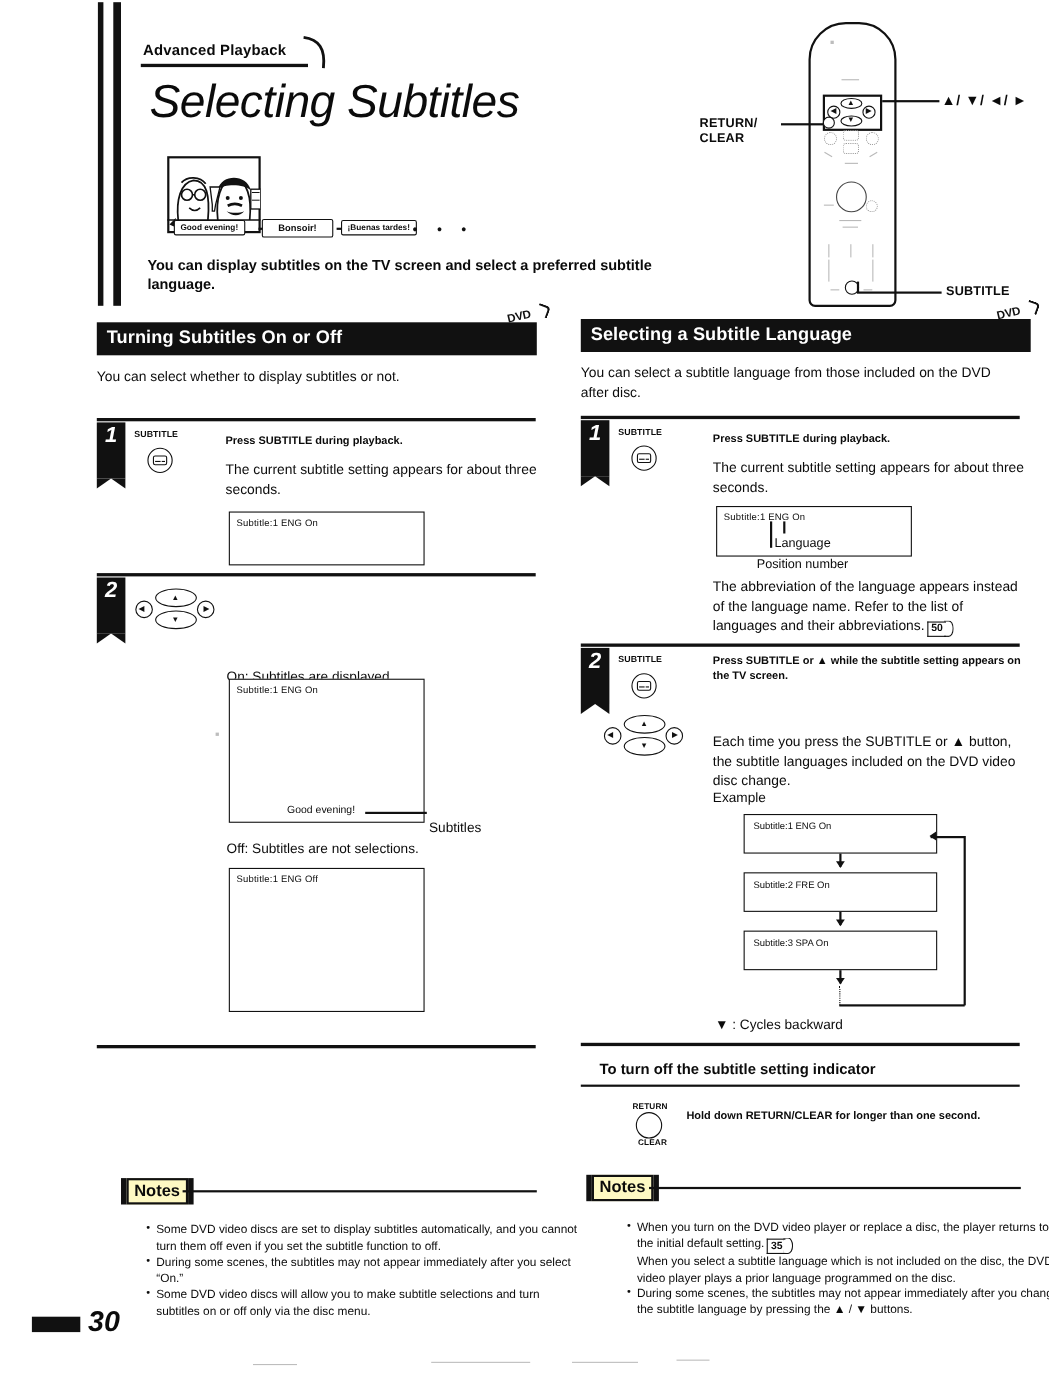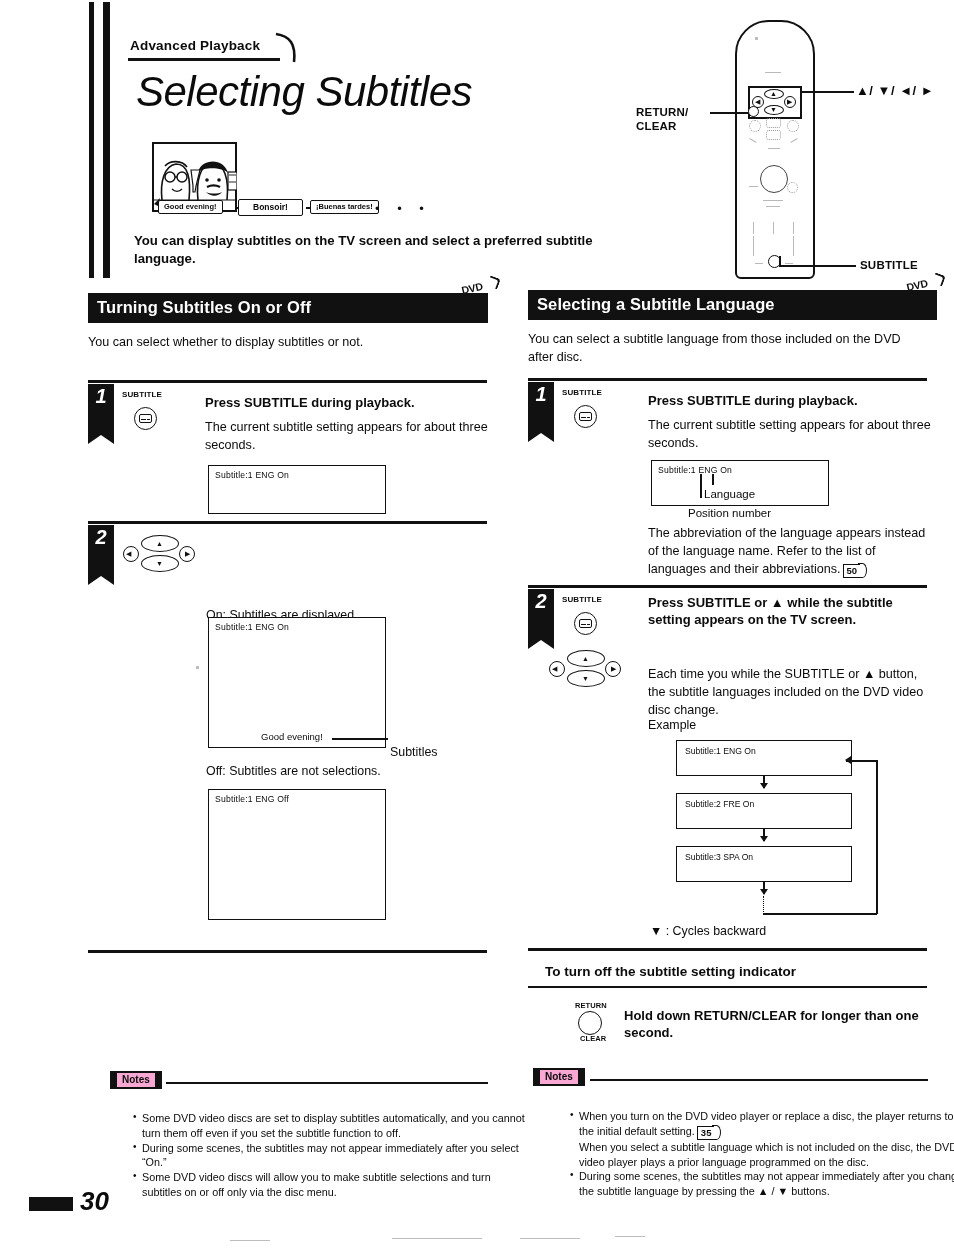--- a/index.html
+++ b/index.html
@@ -119,21 +119,21 @@
   .subicon{
     position:absolute;width:21px;height:21px;border:1.7px solid #111;border-radius:50%;
   }
   .subicon:after{
     content:"";position:absolute;left:4px;top:6px;width:11px;height:7px;
     border:1.4px solid #111;border-radius:2px;
     background:
       linear-gradient(#111,#111) 1px 4px/5px 1px no-repeat,
       linear-gradient(#111,#111) 7px 4px/3px 1px no-repeat;
   }
-  .steptitle{position:absolute;font-size:13px;font-weight:bold;line-height:1.3;}
+  .steptitle{position:absolute;font-size:10px;font-weight:bold;line-height:1.3;}
   .stepbody{position:absolute;font-size:12.6px;line-height:1.42;}
 
   
   .cluster{position:absolute;width:72px;height:36px;}
   .cl-up,.cl-dn{position:absolute;left:18px;width:36px;height:15px;border:1.5px solid #111;border-radius:50%;background:#fff;}
   .cl-up{top:0;}
   .cl-dn{top:20px;}
   .cl-lf,.cl-rt{position:absolute;top:11px;width:14px;height:14px;border:1.5px solid #111;border-radius:50%;background:#fff;}
   .cl-lf{left:0;}
   .cl-rt{right:0;}
@@ -179,22 +179,22 @@
   .loop-arrow{position:absolute;width:0;height:0;
     border-top:4px solid transparent;border-bottom:4px solid transparent;border-right:6px solid #111;}
 
   
   .subhead{position:absolute;font-size:13.5px;font-weight:bold;}
 
   .retbtn{position:absolute;width:22px;height:22px;border:1.6px solid #111;border-radius:50%;}
 
   
   .notesbadge{
-    position:absolute;border:2.2px solid #111;background:#f9a8d4;
-    font-size:10px;font-weight:bold;padding:1px 5px 2px 5px;
+    position:absolute;border:2.2px solid #111;background:#fef9c3;
+    font-size:15px;font-weight:bold;padding:1px 5px 2px 5px;
   }
   .notesbadge:before,.notesbadge:after{
     content:"";position:absolute;top:-2.2px;width:5px;height:calc(100% + 4.4px);background:#111;
   }
   .notesbadge:before{left:-7px;}
   .notesbadge:after{right:-7px;}
   .noteslist{position:absolute;font-size:10.8px;line-height:1.38;}
   .noteslist li{margin:0 0 0 0;padding:0;list-style:none;position:relative;padding-left:9px;}
   .noteslist li:before{content:"\2022";position:absolute;left:0;top:-1px;font-size:10px;}
   .subnote{padding-left:9px;display:block;}
@@ -385,21 +385,21 @@
     <div class="cl-up"></div>
       <div class="cl-dn"></div>
       <div class="cl-lf"></div>
       <div class="cl-rt"></div>
     <div class="glyph" style="left:33px;top:5px;">▲</div>
     <div class="glyph" style="left:33px;top:25px;">▼</div>
     <div class="glyph" style="left:3px;top:15px;">◀</div>
     <div class="glyph" style="left:62px;top:15px;">▶</div>
   </div>
   <div class="steptitle" style="left:648px;top:595px;width:285px;">Press SUBTITLE or ▲ while the subtitle setting appears on the TV screen.</div>
-  <div class="stepbody" style="left:648px;top:666px;width:286px;">Each time you while the SUBTITLE or ▲ button, the subtitle languages included on the DVD video disc change.</div>
+  <div class="stepbody" style="left:648px;top:666px;width:286px;">Each time you press the SUBTITLE or ▲ button, the subtitle languages included on the DVD video disc change.</div>
   <div class="caption" style="left:648px;top:718px;">Example</div>
 
   <div class="flowbox" style="left:676px;top:740px;width:174px;height:34px;">
     <span class="ostext">Subtitle:1  ENG   On</span>
   </div>
   <div class="downarrow" style="left:763px;top:776px;height:12px;"></div>
   <div class="flowbox" style="left:676px;top:793px;width:174px;height:34px;">
     <span class="ostext">Subtitle:2  FRE   On</span>
   </div>
   <div class="downarrow" style="left:763px;top:829px;height:12px;"></div>

